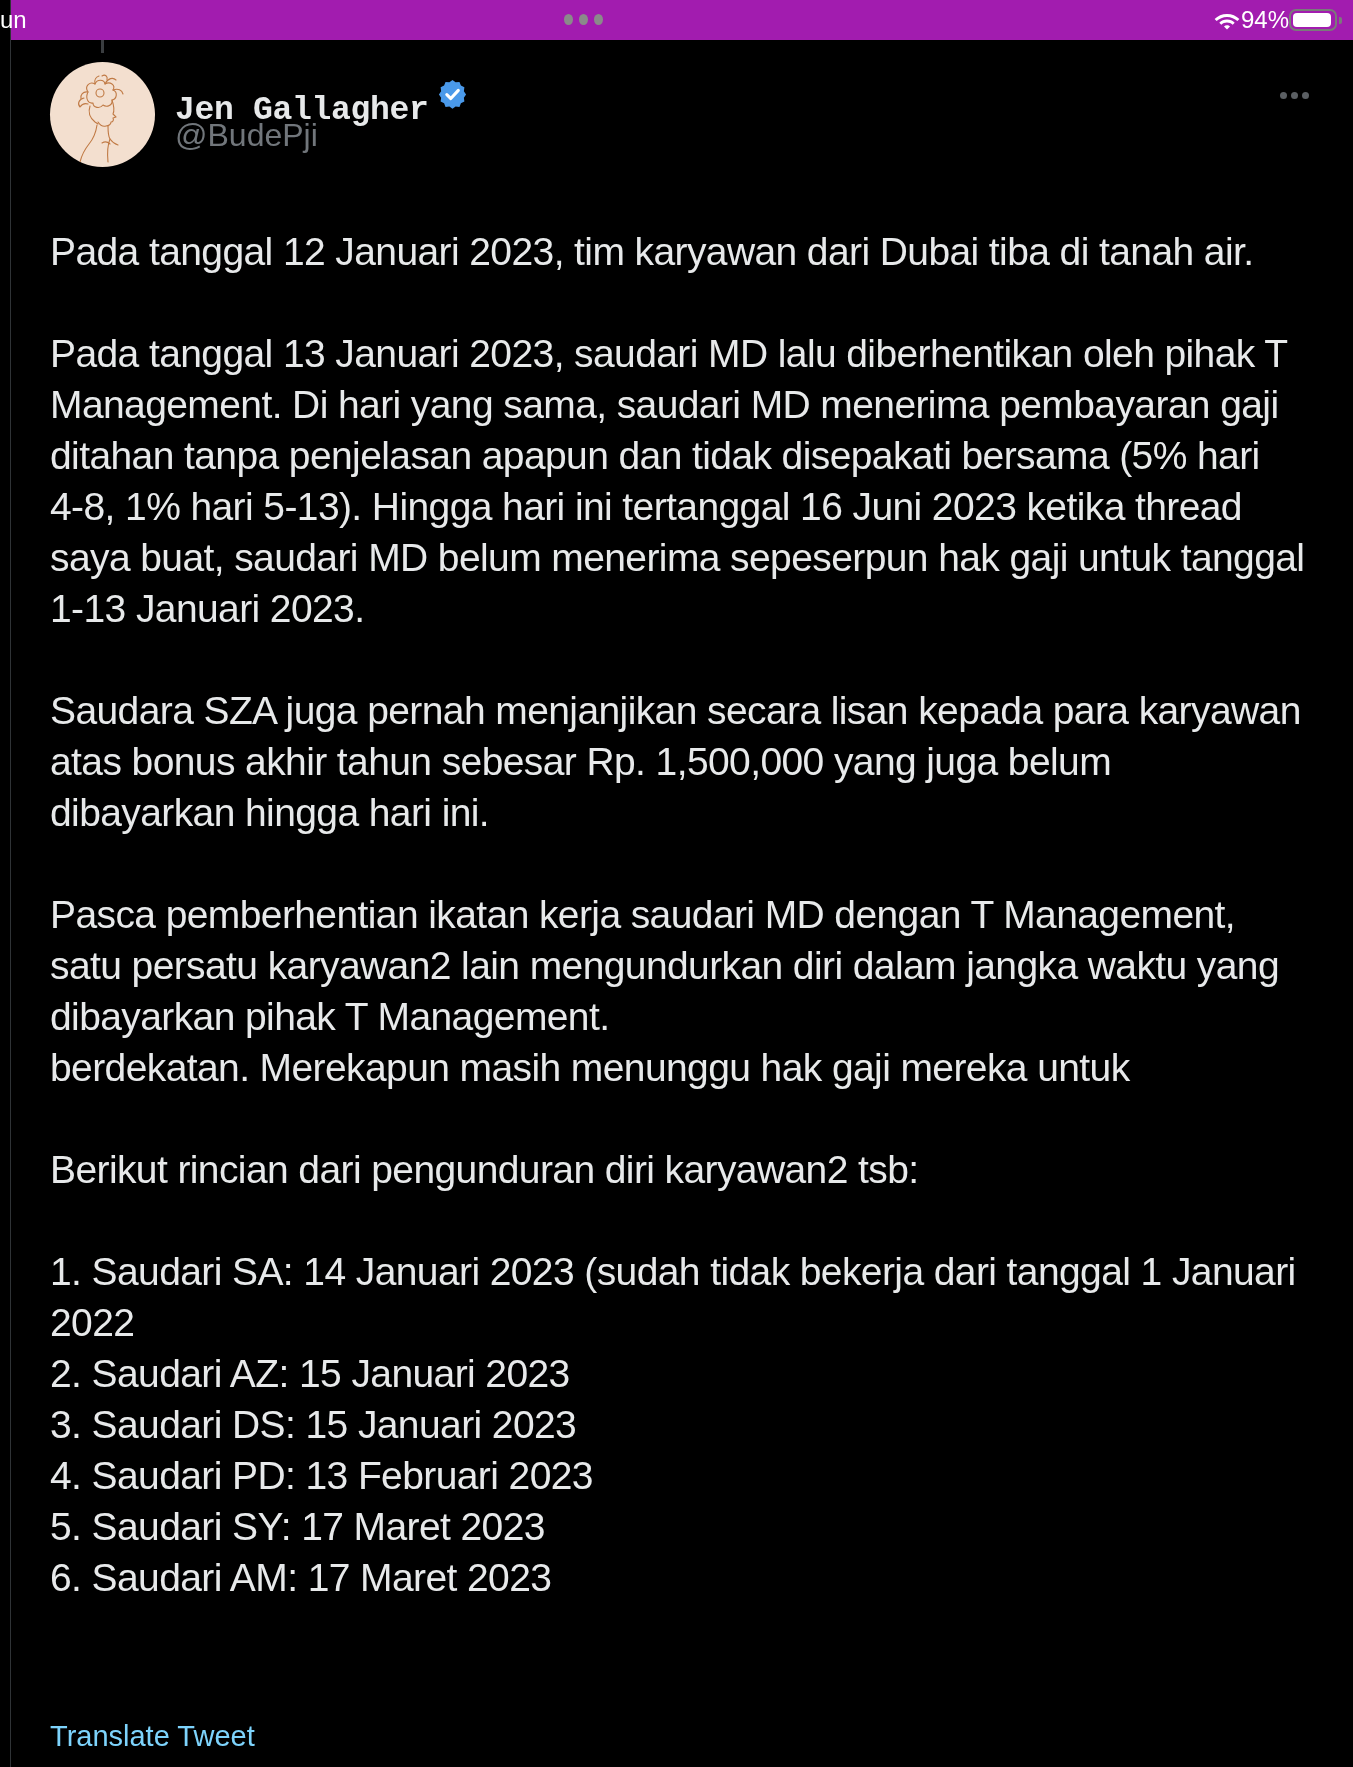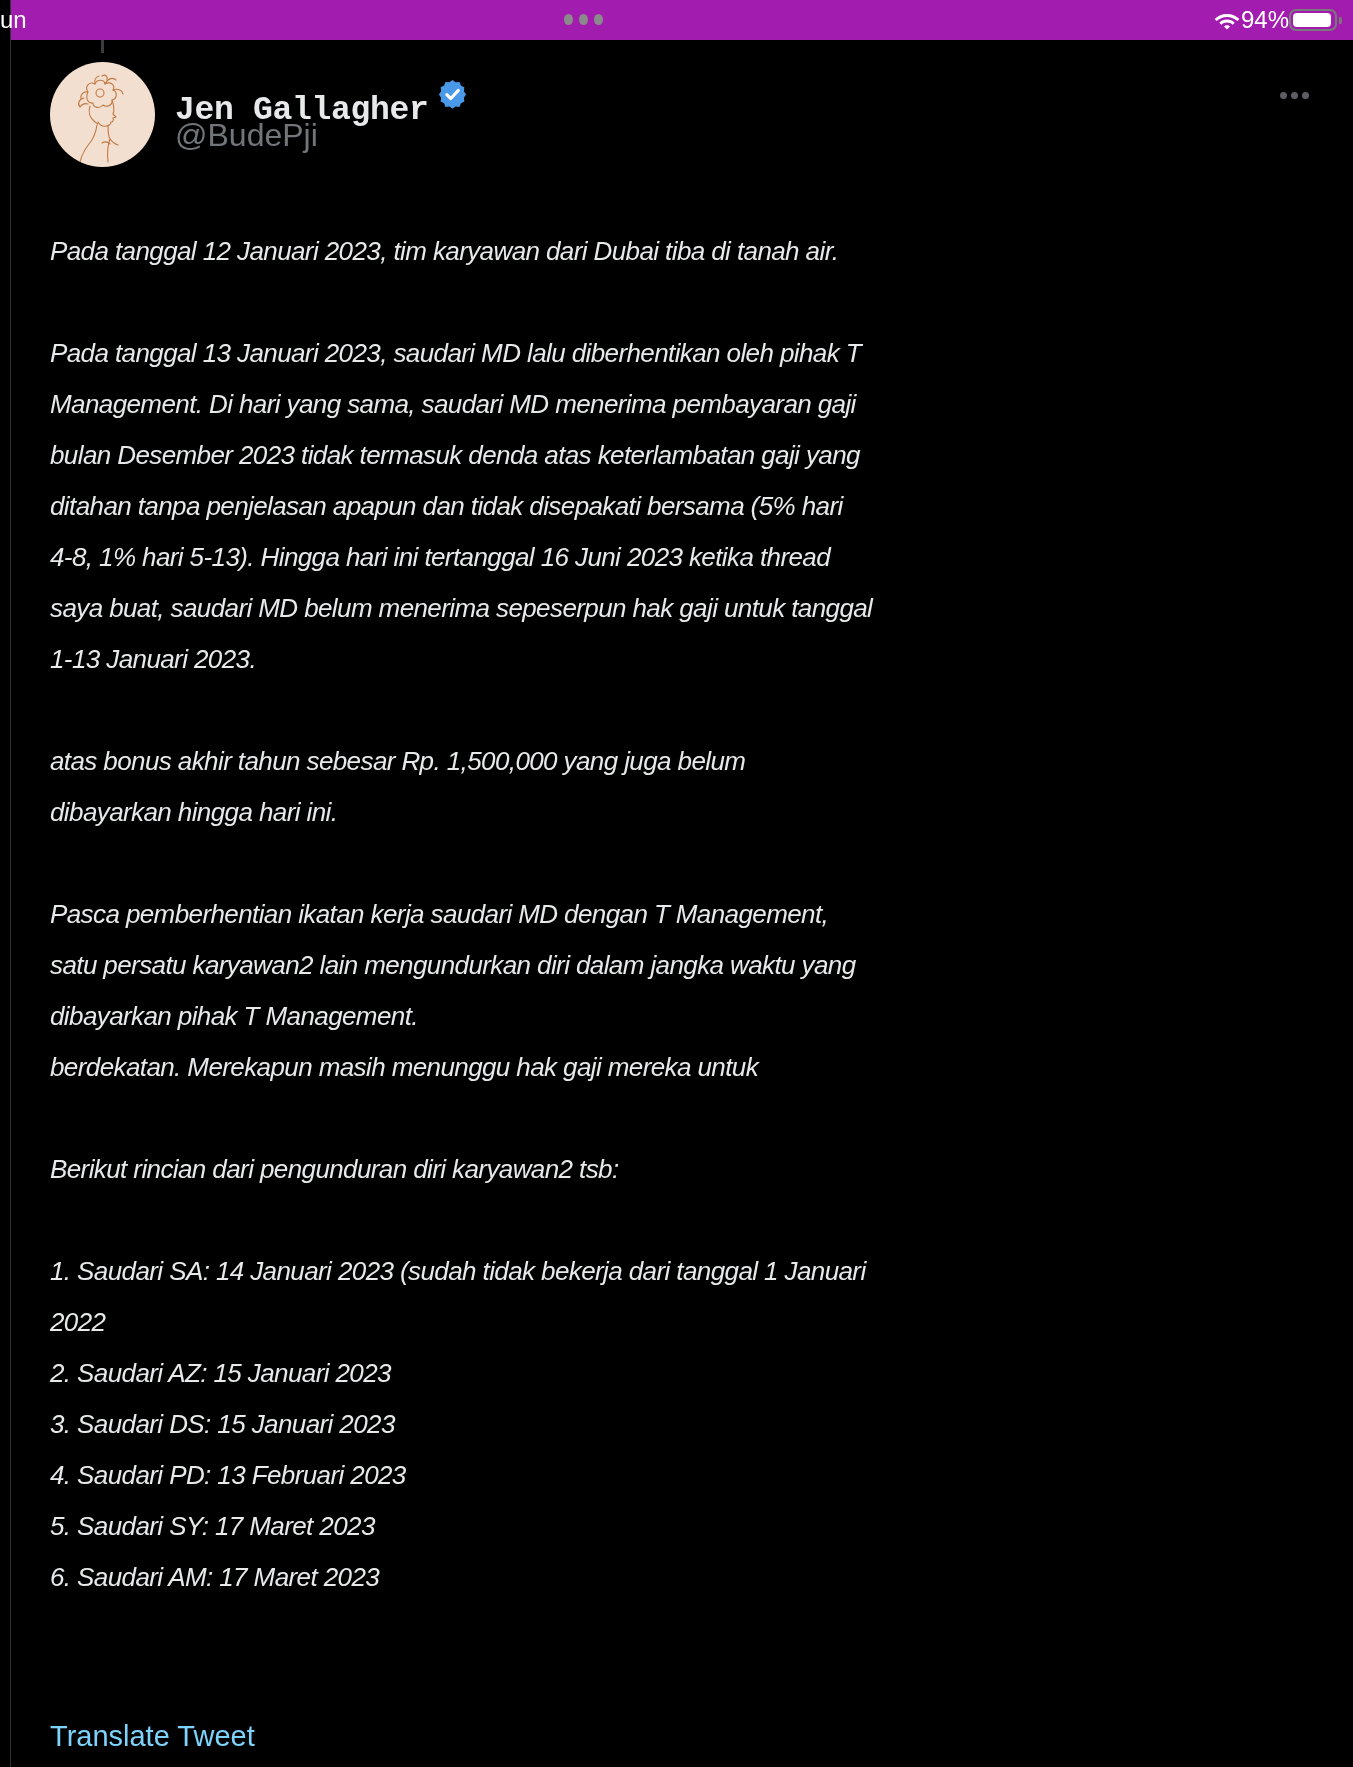--- a/index.html
+++ b/index.html
@@ -180,27 +180,26 @@
       position: absolute;
       left: 50px;
       top: 226px;
       width: 1270px;
     }
     .paragraph {
       margin: 0 0 51px 0;
     }
     .line {
       display: block;
-      font-size: 26px;
+      font-size: 39px;
       line-height: 51px;
       height: 51px;
       white-space: nowrap;
       color: #e7e9ea;
       letter-spacing: -0.6px;
-      font-style: italic;
     }
     .translate-link {
       position: absolute;
       left: 50px;
       top: 1716px;
       font-size: 29px;
       line-height: 40px;
       color: #7dd3fc;
       cursor: pointer;
       text-decoration: none;
@@ -271,27 +270,27 @@
   <span></span>
 </div>
 
 <div class="tweet-body">
   <div class="paragraph">
     <span class="line">Pada tanggal 12 Januari 2023, tim karyawan dari Dubai tiba di tanah air.</span>
   </div>
   <div class="paragraph">
     <span class="line">Pada tanggal 13 Januari 2023, saudari MD lalu diberhentikan oleh pihak T</span>
     <span class="line">Management. Di hari yang sama, saudari MD menerima pembayaran gaji</span>
-    <span class="line">bulan Desember 2023 tidak termasuk denda atas keterlambatan gaji yang</span>
     <span class="line">ditahan tanpa penjelasan apapun dan tidak disepakati bersama (5% hari</span>
     <span class="line">4-8, 1% hari 5-13). Hingga hari ini tertanggal 16 Juni 2023 ketika thread</span>
     <span class="line">saya buat, saudari MD belum menerima sepeserpun hak gaji untuk tanggal</span>
     <span class="line">1-13 Januari 2023.</span>
   </div>
   <div class="paragraph">
+    <span class="line">Saudara SZA juga pernah menjanjikan secara lisan kepada para karyawan</span>
     <span class="line">atas bonus akhir tahun sebesar Rp. 1,500,000 yang juga belum</span>
     <span class="line">dibayarkan hingga hari ini.</span>
   </div>
   <div class="paragraph">
     <span class="line">Pasca pemberhentian ikatan kerja saudari MD dengan T Management,</span>
     <span class="line">satu persatu karyawan2 lain mengundurkan diri dalam jangka waktu yang</span>
     <span class="line">dibayarkan pihak T Management.</span>
     <span class="line">berdekatan. Merekapun masih menunggu hak gaji mereka untuk</span>
   </div>
   <div class="paragraph">

